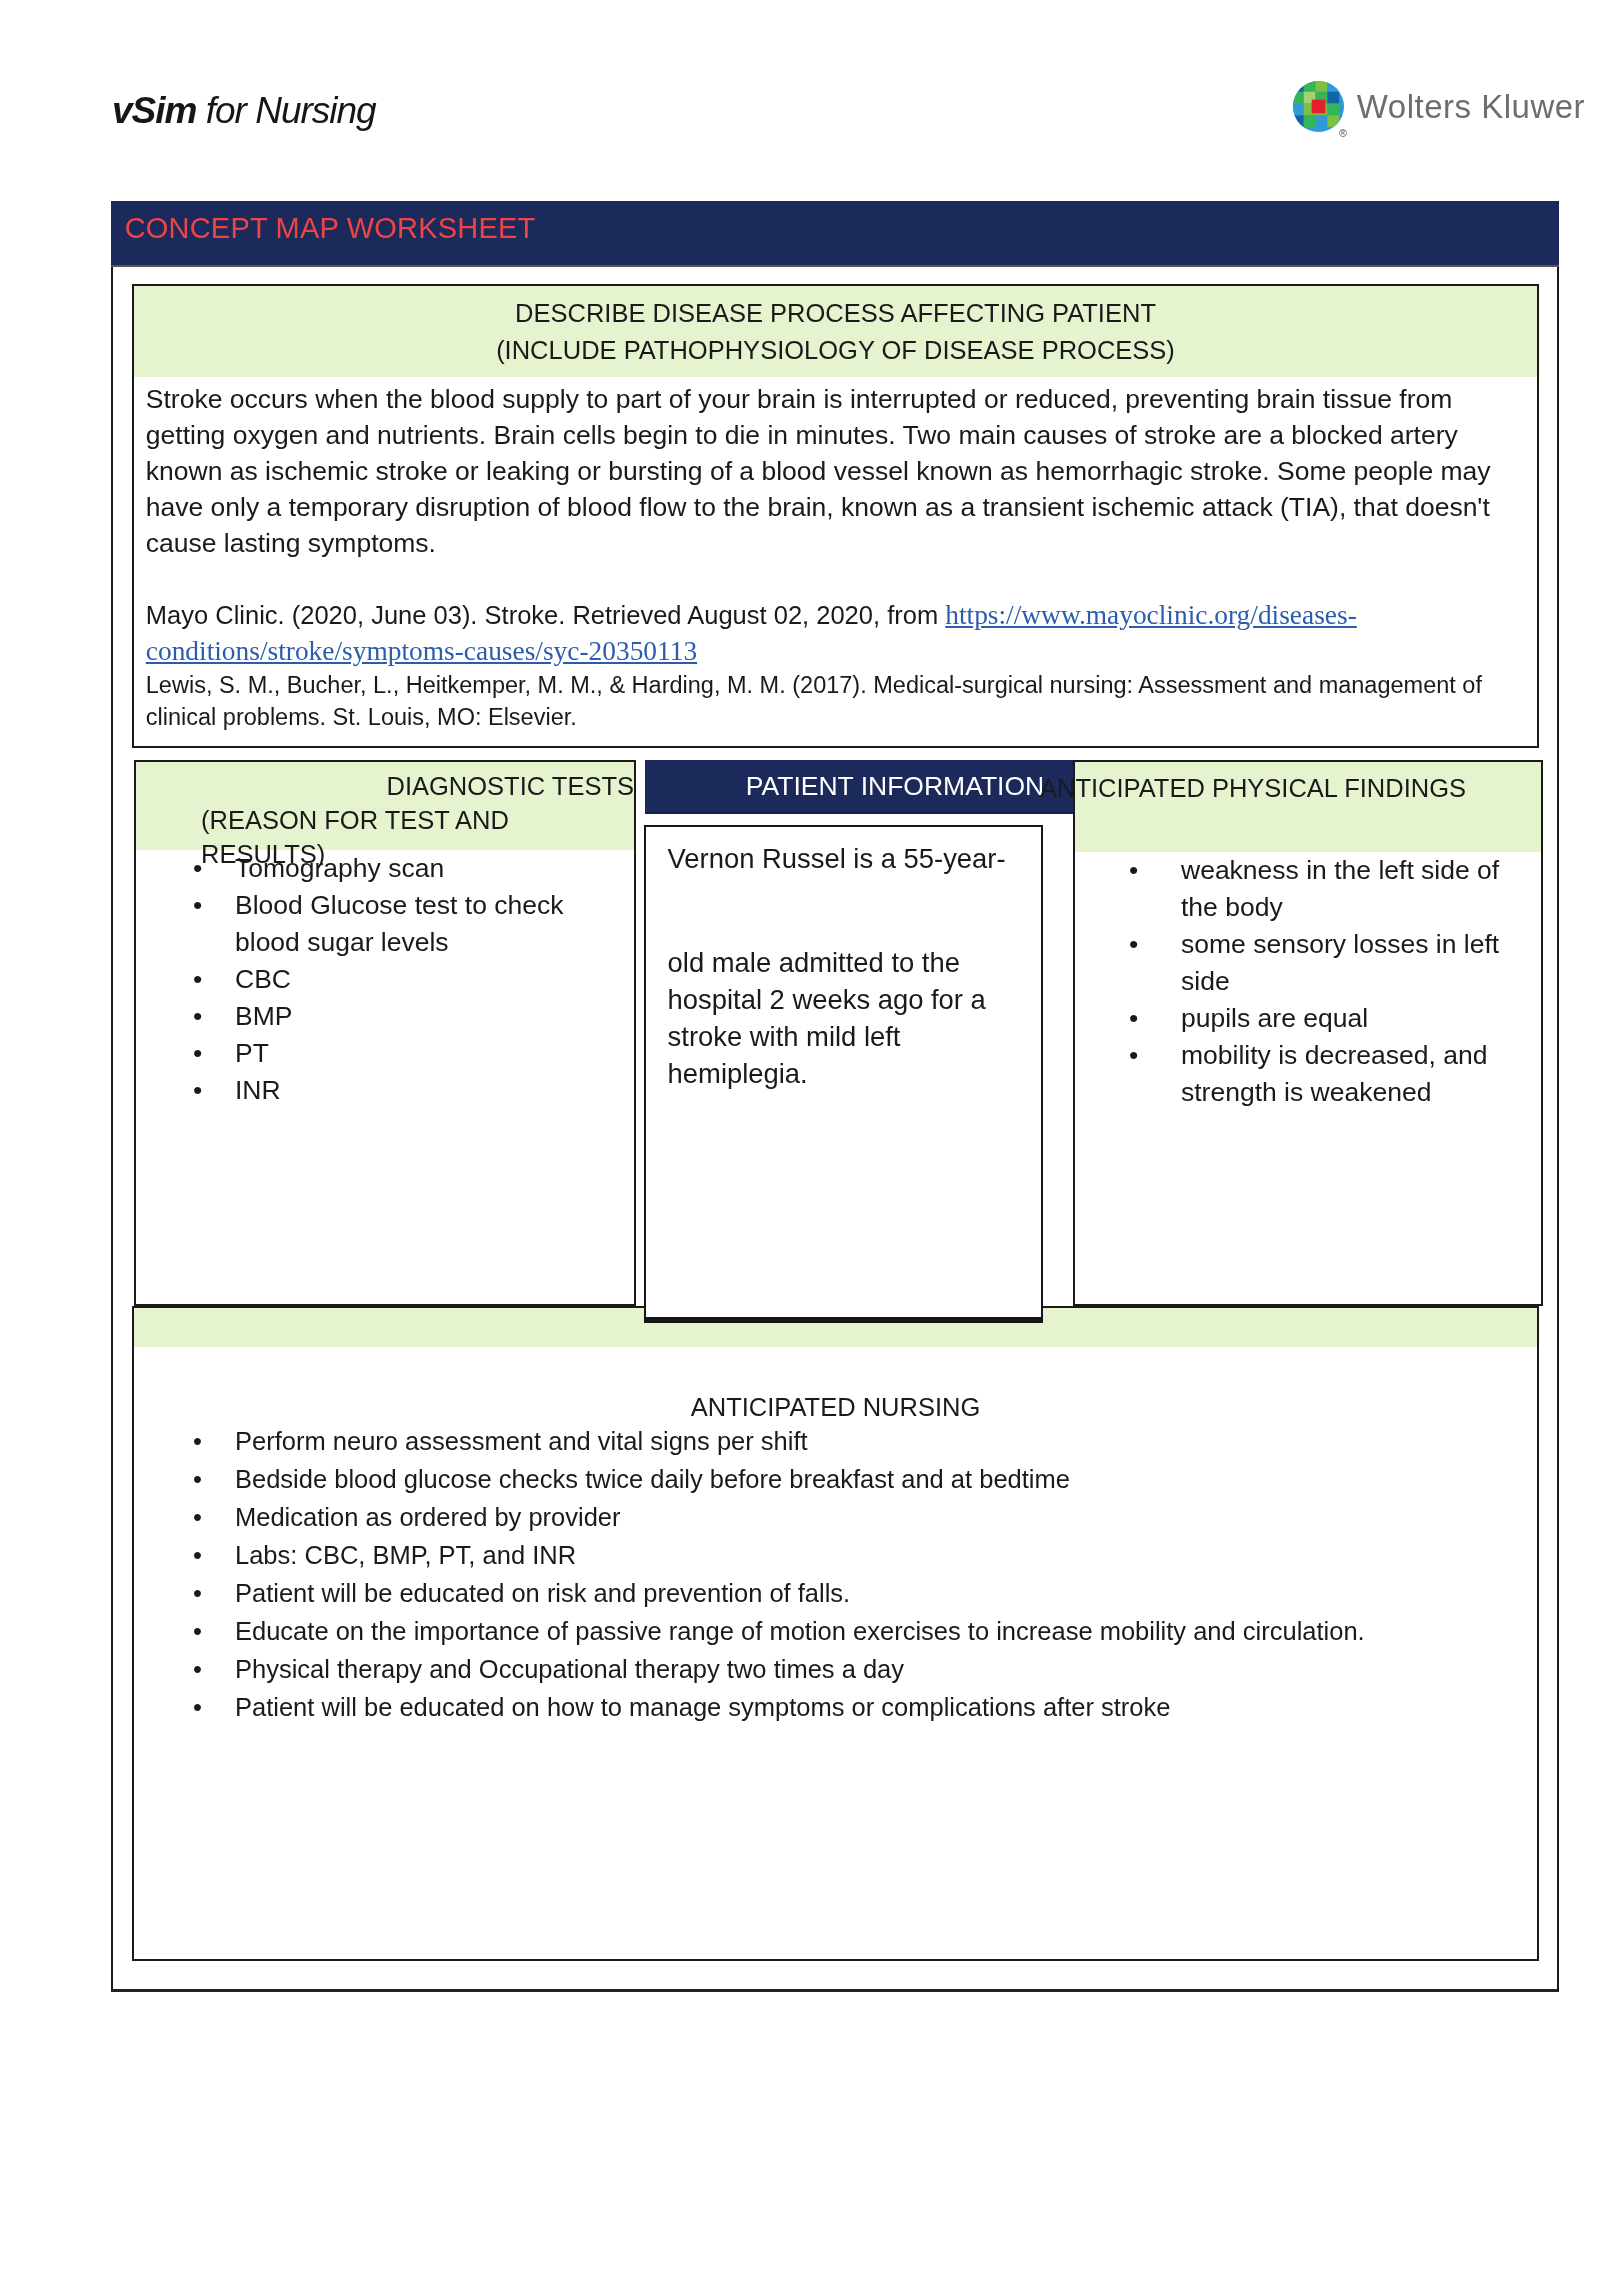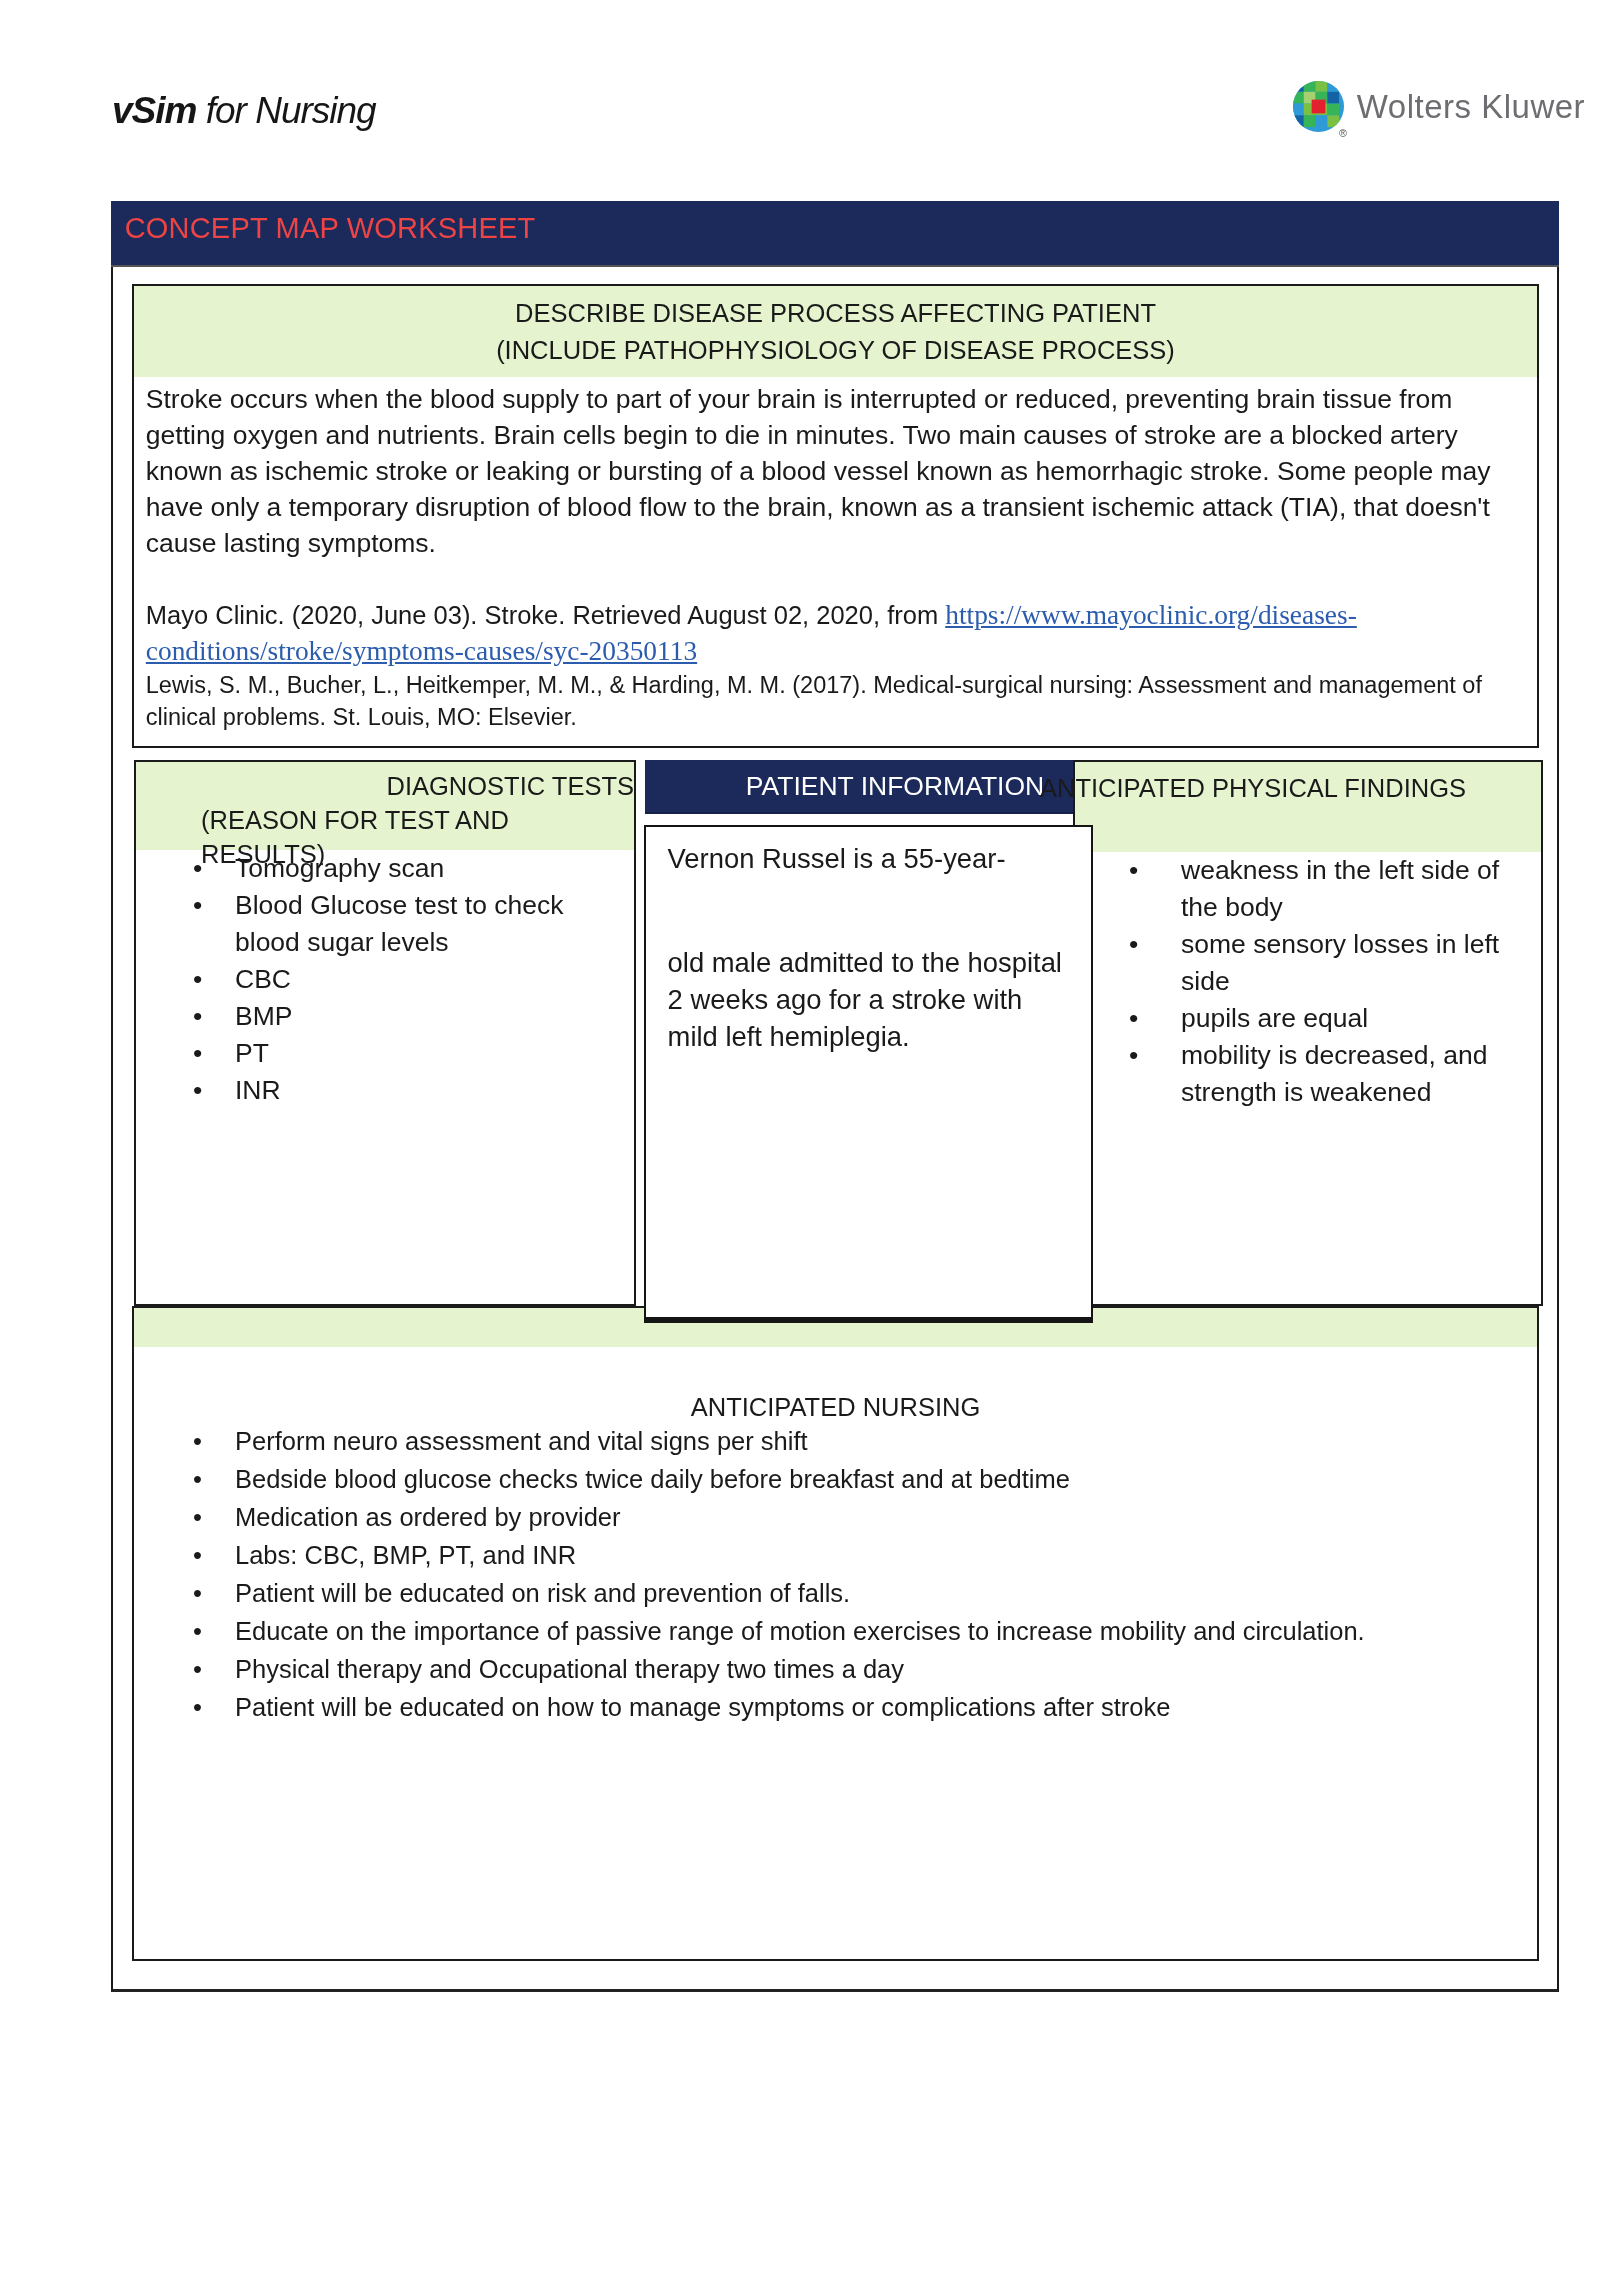--- a/index.html
+++ b/index.html
@@ -35,21 +35,21 @@
   
   .col-left{left:134px;top:760px;width:502px;height:546px;}
   .col-left-head{height:88px;background:#e5f3cf;font-size:25.5px;line-height:34px;
                  padding-top:6.9px;box-sizing:border-box;overflow:visible;}
   .col-left-head .l1{text-align:right;}
   .col-left-head .l2,.col-left-head .l3{padding-left:65px;text-align:left;}
 
   .pi-head{position:absolute;left:645px;top:760px;width:500px;height:54px;background:#1b2a5b;
            border-bottom:2.9px solid #142148;box-sizing:border-box;color:#ffffff;font-size:26.5px;
            text-align:center;padding-top:10.8px;}
-  .pi-box{position:absolute;left:644px;top:825px;width:449px;height:498px;background:#ffffff;
+  .pi-box{position:absolute;left:644px;top:825px;width:399px;height:498px;background:#ffffff;
           border:2.9px solid #151515;border-bottom:6.9px solid #151515;box-sizing:border-box;
           z-index:5;padding:12.7px 19.6px 0 21.6px;font-size:27.4px;line-height:37px;}
   .pi-gap{height:67px;}
 
   .col-right{left:1073px;top:760px;width:470px;height:546px;}
   .col-right-head{height:90px;background:#e5f3cf;font-size:25.5px;padding-top:11.8px;box-sizing:border-box;}
   .col-right-head .t{white-space:nowrap;margin-left:-35px;}
 
   
   ul.blist{list-style:none;margin:0;padding:0;}

